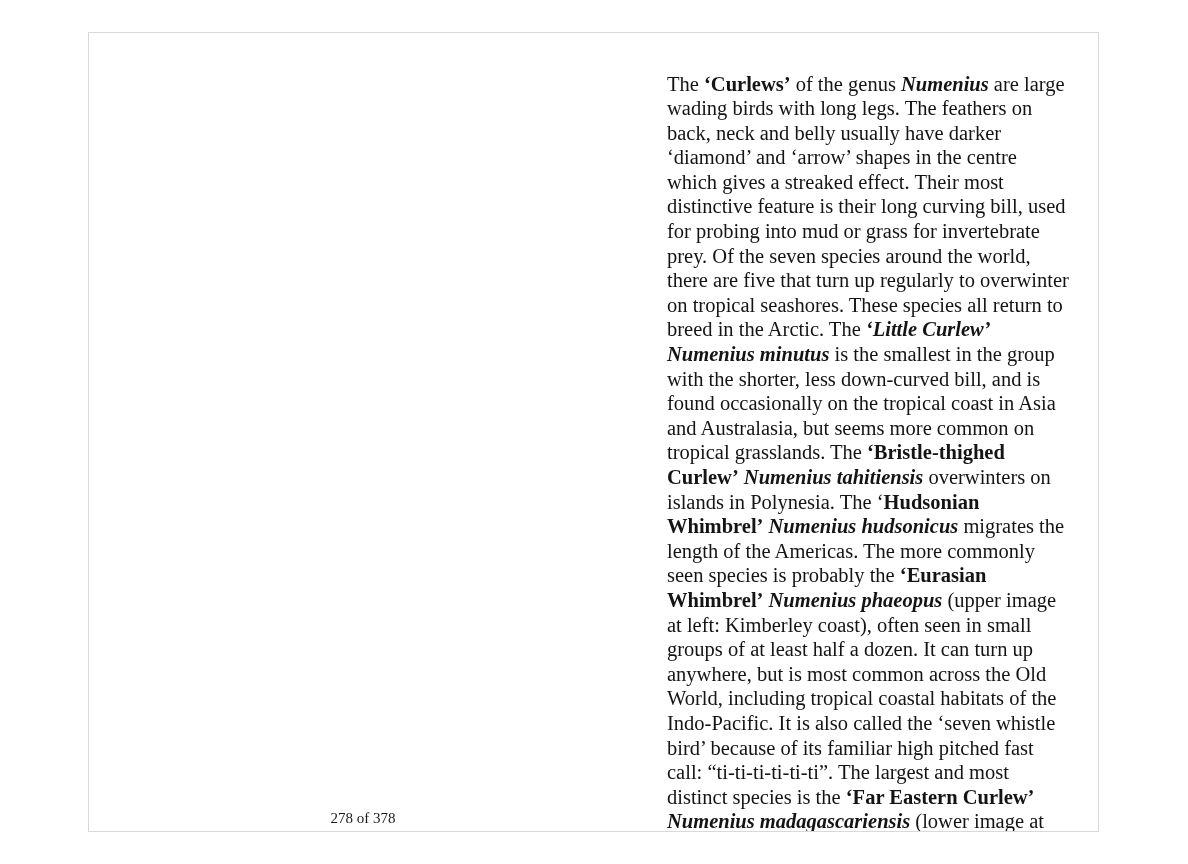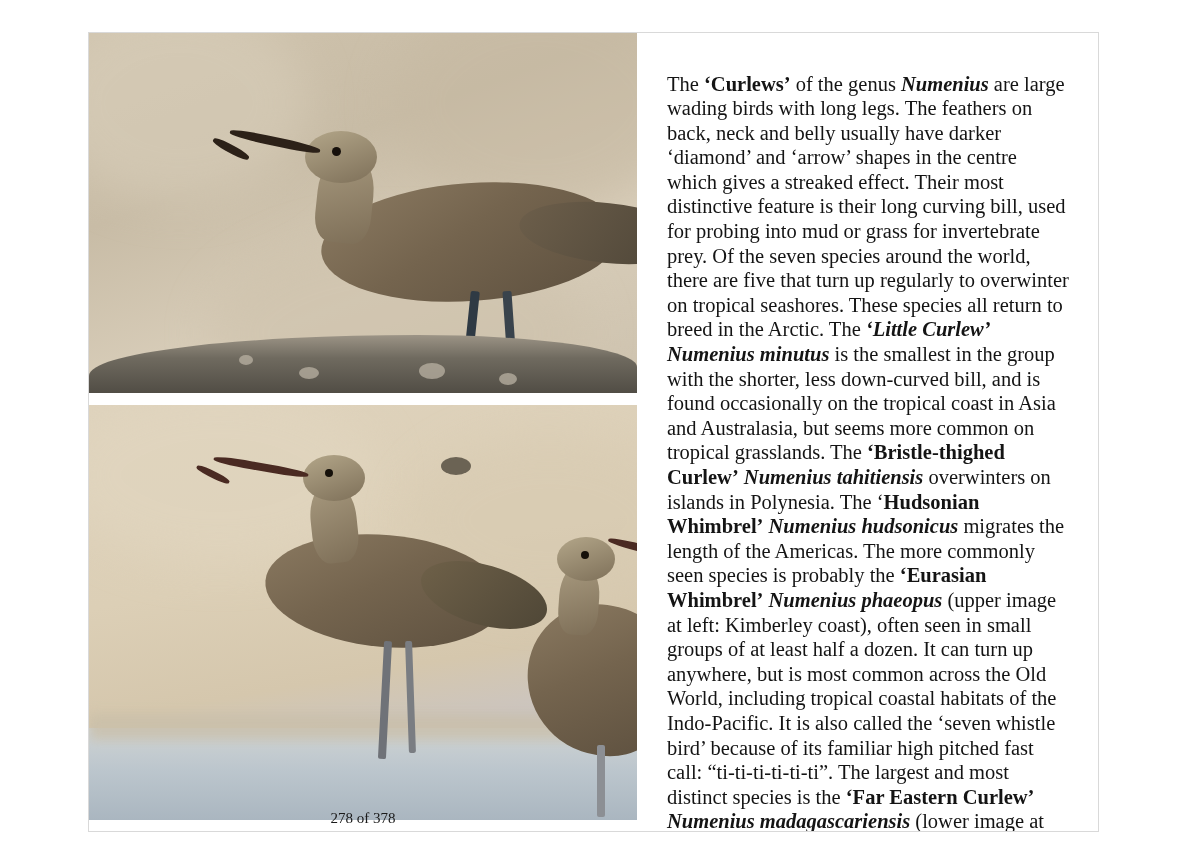--- a/index.html
+++ b/index.html
@@ -35,21 +35,21 @@
     bottom: 0;
     display: flex;
     flex-direction: row;
   }
 
   
   .image-col {
     width: 548px;
     flex: 0 0 548px;
     display: flex;
-    flex-direction: column;
+    flex-direction: row;
     background: #ffffff;
   }
 
   .photo {
     position: relative;
     overflow: hidden;
   }
   .photo-top {
     height: 360px;
     background: linear-gradient(160deg, #cfc3ad 0%, #c8bca6 35%, #d8cdb9 65%, #cdc2ae 100%);

